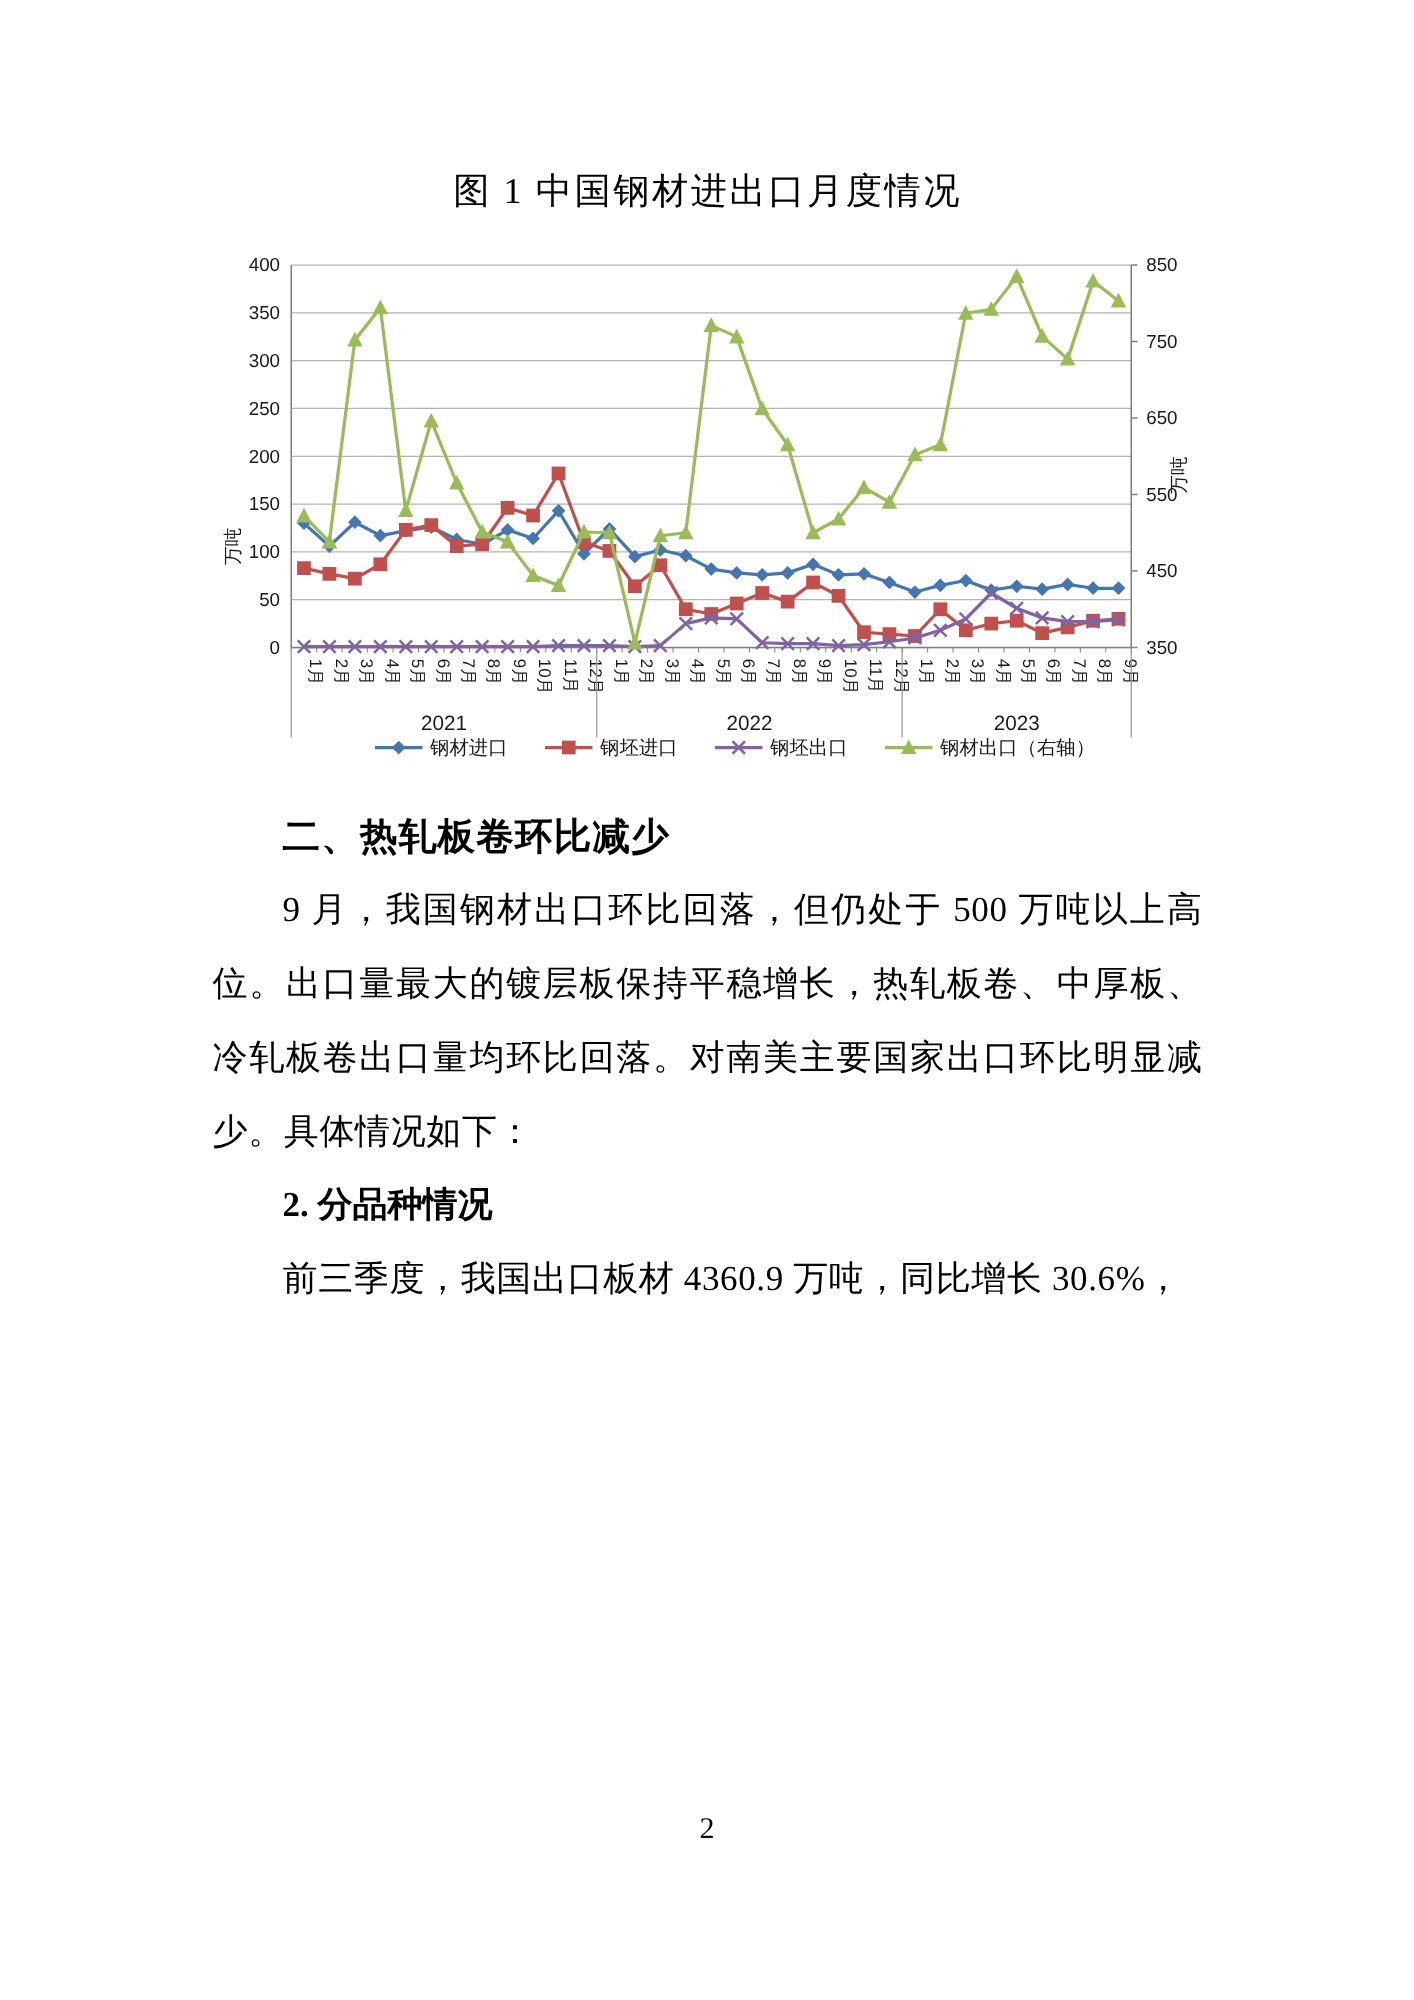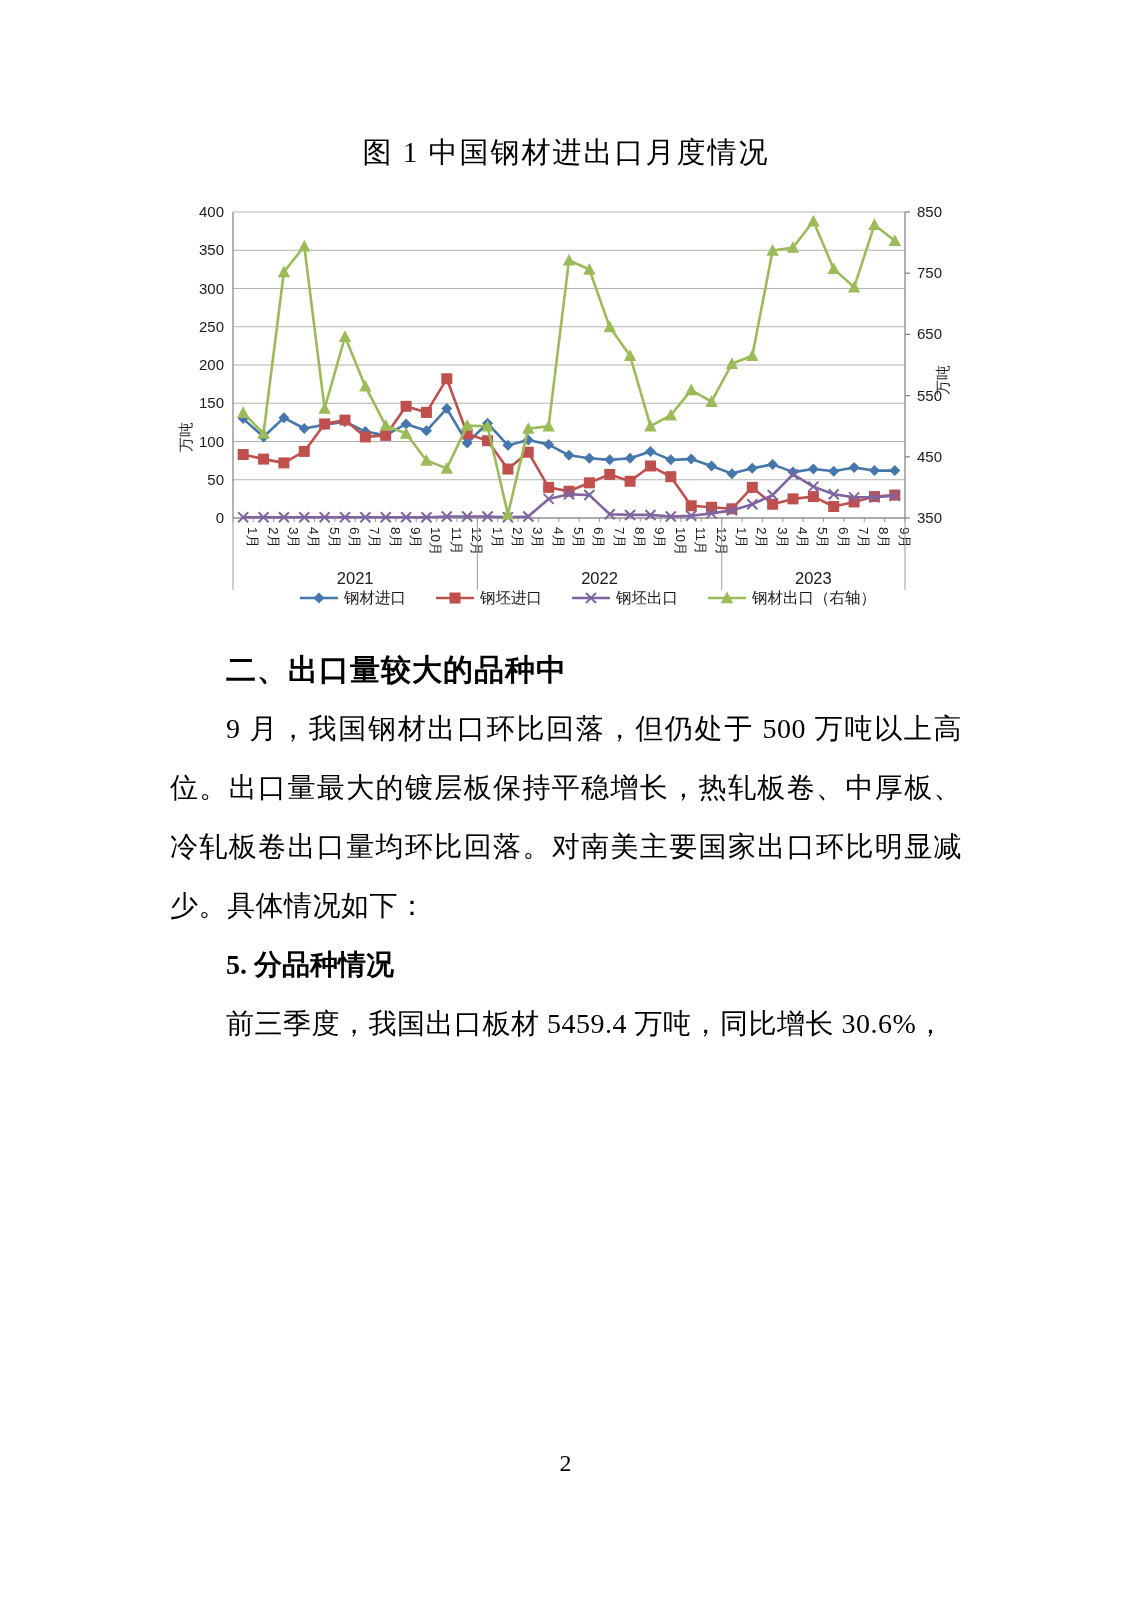--- a/index.html
+++ b/index.html
@@ -340,21 +340,21 @@
         </g>
         <g>
           <line x1="560" x2="598" y1="416" y2="416" stroke="#9BBB59" stroke-width="2.6"></line>
           <path d="M 579 409.5 L 585.2 421.2 L 572.8 421.2 Z" fill="#9BBB59"></path>
           <text x="604" y="421" text-anchor="start">钢材出口（右轴）</text>
         </g>
       </g>
     </svg>
 
   <div class="doc-body">
-    <h2>二、出口量较大的品种中</h2>
+    <h2>二、热轧板卷环比减少</h2>
     <p>9 月，我国钢材出口环比回落，但仍处于 500 万吨以上高位。出口量最大的镀层板保持平稳增长，热轧板卷、中厚板、冷轧板卷出口量均环比回落。对南美主要国家出口环比明显减少。具体情况如下：</p>
-    <h3>5. 分品种情况</h3>
-    <p>前三季度，我国出口板材 5459.4 万吨，同比增长 30.6%，</p>
+    <h3>2. 分品种情况</h3>
+    <p>前三季度，我国出口板材 4360.9 万吨，同比增长 30.6%，</p>
   </div>
 
   <div class="page-number">2</div>
 
 </div>
 
 </body></html>

